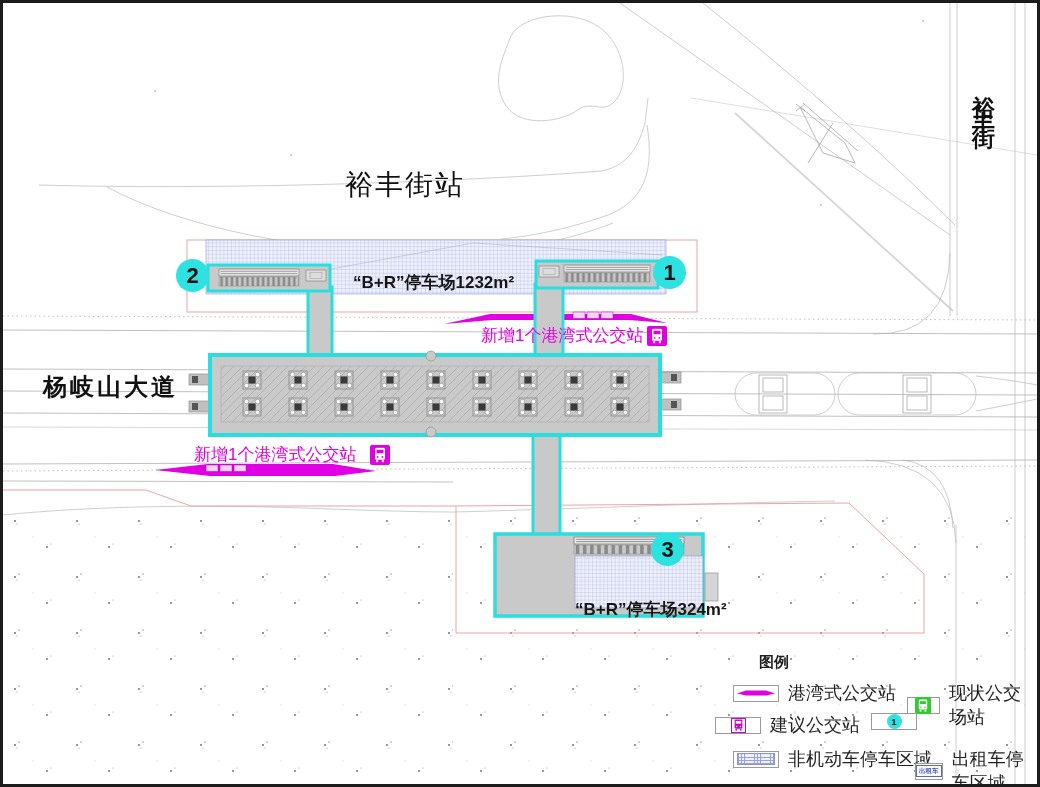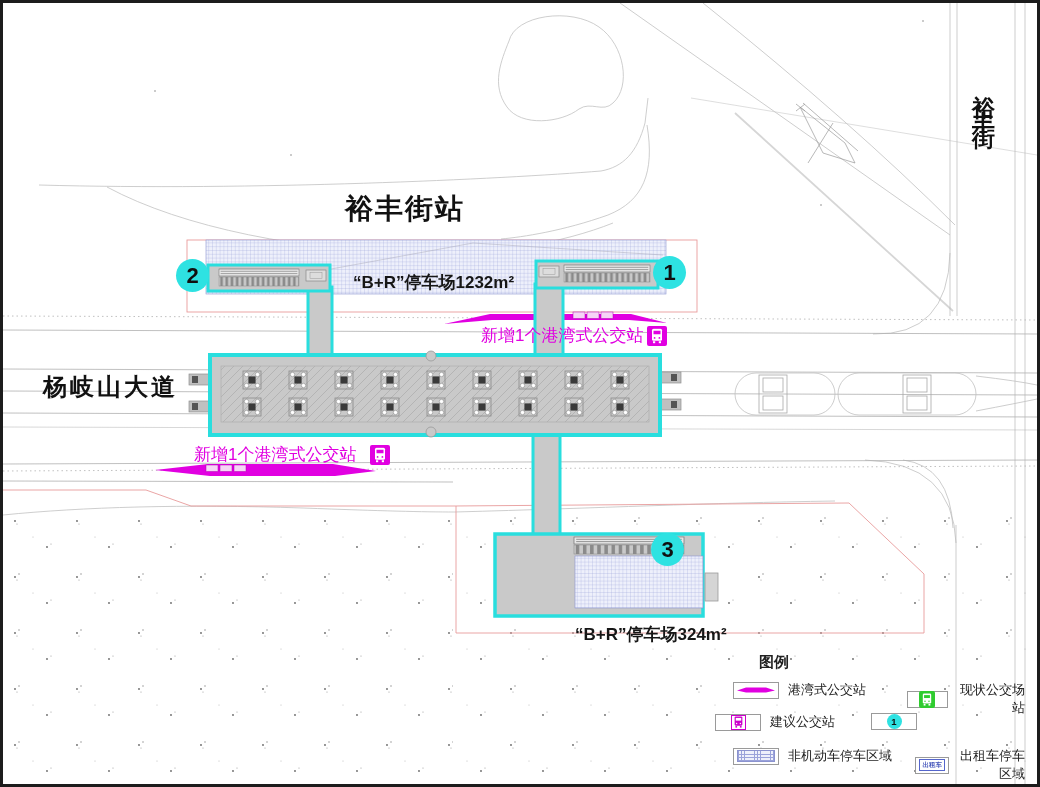--- a/index.html
+++ b/index.html
@@ -3,45 +3,45 @@
 <meta charset="utf-8">
 <style>
   html,body{margin:0;padding:0;background:#555;}
   #frame{
     position:relative;width:1040px;height:787px;box-sizing:border-box;
     background:#ffffff;border:3px solid #1c1c1c;overflow:hidden;
     font-family:"Liberation Sans","DejaVu Sans",sans-serif;color:#111;
   }
   #linework{position:absolute;left:0;top:0;}
   .lbl{position:absolute;white-space:nowrap;line-height:1;}
-  .t-station{left:342px;top:192px;font-size:28px;font-weight:700;letter-spacing:2px;color:#111;}
+  .t-station{left:342px;top:168px;font-size:28px;font-weight:400;letter-spacing:2px;color:#111;}
   .t-roadmain{left:40px;top:372px;font-size:24px;font-weight:700;letter-spacing:3px;color:#111;text-align:center;}
   .t-roadcross{left:969px;top:74px;font-size:23px;font-weight:700;color:#111;
     writing-mode:vertical-rl;text-orientation:upright;letter-spacing:15px;}
   .t-pktop{left:350px;top:271px;font-size:17px;font-weight:700;color:#161616;}
-  .t-pkbot{left:572px;top:623px;font-size:17px;font-weight:700;color:#161616;}
+  .t-pkbot{left:572px;top:598px;font-size:17px;font-weight:700;color:#161616;}
   .bayrow{position:absolute;display:flex;align-items:center;font-size:17px;font-weight:400;color:#e100e1;}
   .bayrow.upper{left:478px;top:321px;gap:4px;}
   .bayrow.lower{left:191px;top:440px;gap:14px;}
   .busbox{width:20px;height:20px;display:flex;align-items:center;justify-content:center;box-sizing:border-box;}
   .busbox-solid{background:#e100e1;color:#fff;--win:#e100e1;border-radius:2px;}
   .busbox-outline{background:#fff;color:#cc00cc;--win:#fff;border:2px solid #cc00cc;width:19px;height:19px;}
   .busbox-green{background:#2fcc2f;color:#fff;--win:#2fcc2f;border-radius:2px;width:16px;height:17px;}
   .badge{position:absolute;width:33px;height:33px;border-radius:50%;background:#2ee2e2;
     display:flex;align-items:center;justify-content:center;font-size:22px;font-weight:600;color:#101010;}
   .badge.b1{left:650px;top:253px;}
   .badge.b2{left:173px;top:256px;}
   .badge.b3{left:648px;top:530px;}
   
   .legend{position:absolute;left:712px;top:646px;width:310px;}
   .legend .ltitle{position:absolute;left:16px;top:4px;font-size:15px;font-weight:600;color:#222;padding-left:28px;}
   .lrow{position:absolute;display:flex;align-items:center;gap:9px;}
   .lrow .chip{width:46px;height:17px;border:1px solid #9a9a9a;background:#fff;
     display:flex;align-items:center;justify-content:center;box-sizing:border-box;}
-  .lrow .ltext{font-size:13px;color:#222;text-align:right;}
+  .lrow .ltext{font-size:18px;color:#222;}
   .c1r1{left:18px;top:32px;} .c1r2{left:0;top:64px;} .c1r3{left:18px;top:98px;}
   .c2r1{left:156px;top:32px;margin-left:36px;} .c2r2{left:156px;top:64px;} .c2r3{left:164px;top:98px;padding-left:36px;}
   .hatchchip{width:36px;height:10px;border:0.5px solid #8b93cf;
     background-color:#eef0fb;
     background-image:repeating-linear-gradient(0deg,#9aa2da 0 .6px,transparent .6px 3.2px),
                      repeating-linear-gradient(90deg,#9aa2da 0 .6px,transparent .6px 3.2px);}
   .badge-sm{width:15px;height:15px;border-radius:50%;background:#2ee2e2;color:#111;
     display:flex;align-items:center;justify-content:center;font-size:9.5px;font-weight:600;}
   .taxibox{border:1px solid #5566cc;color:#4455bb;font-size:6.5px;line-height:1;padding:1.5px 2px;font-weight:700;}
   svg.busglyph{display:block;}

